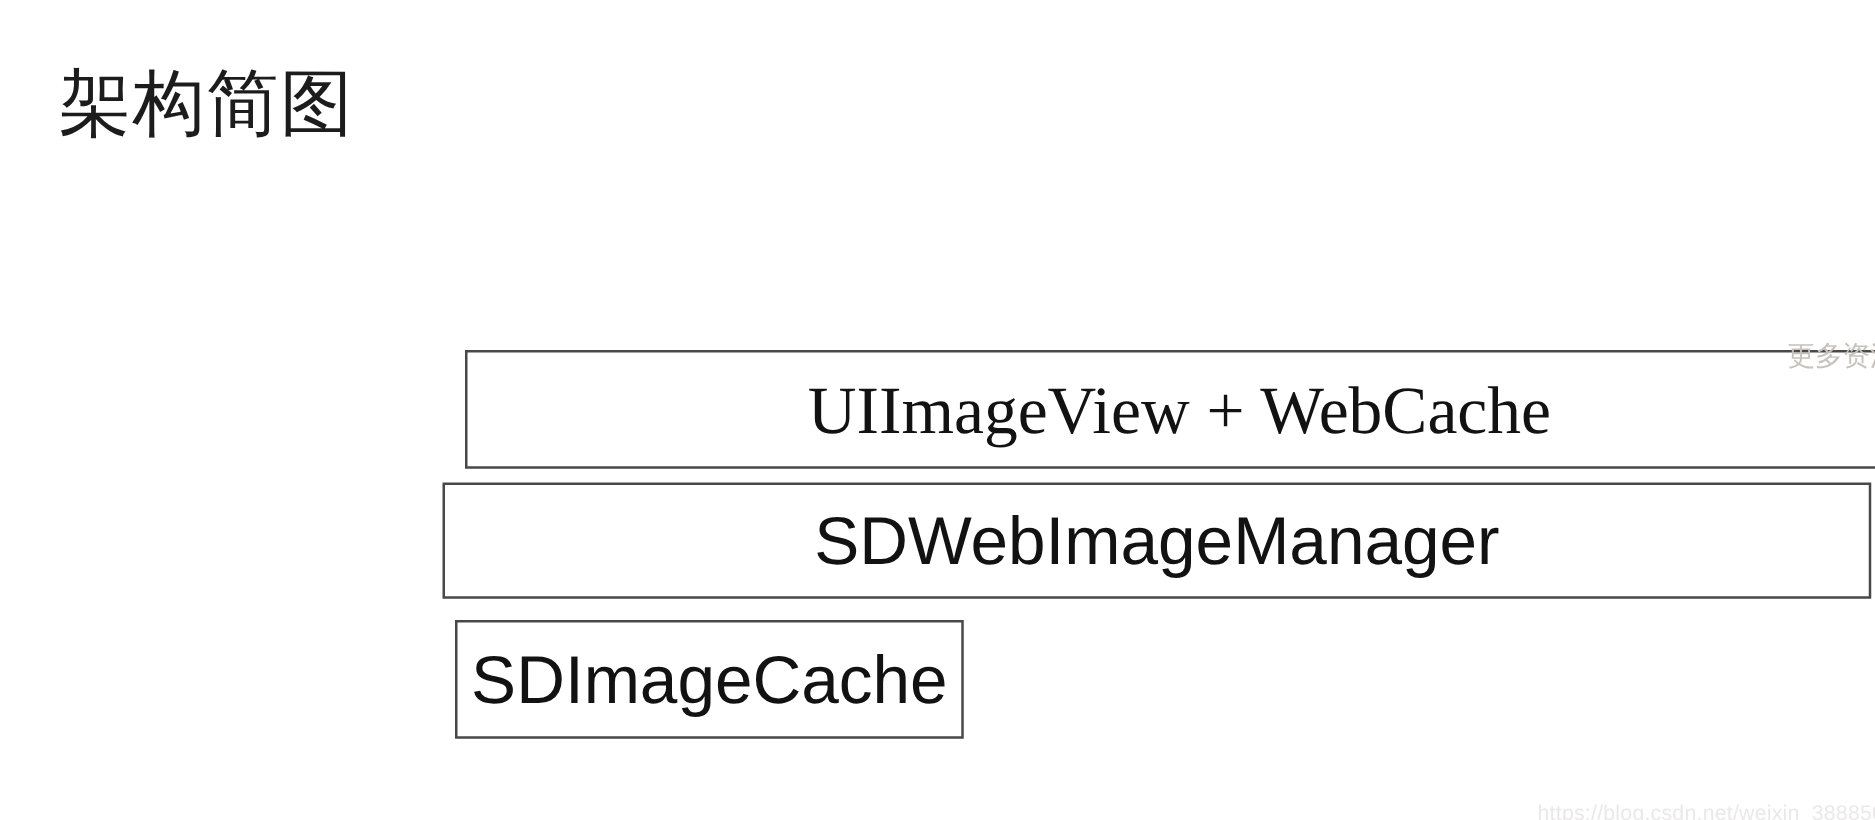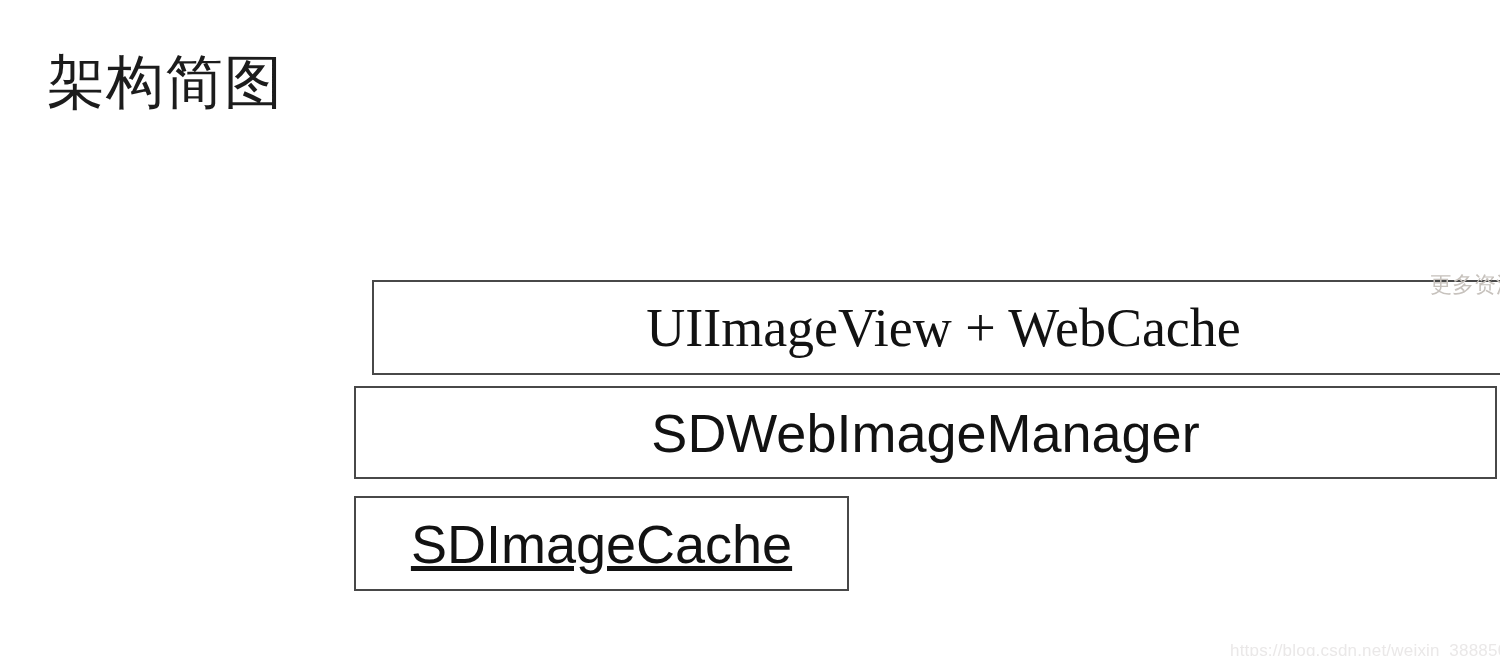--- a/index.html
+++ b/index.html
@@ -33,21 +33,21 @@
     display: flex;
     align-items: center;
     justify-content: center;
     color: #121212;
     font-size: 54px;
     line-height: 1;
     white-space: nowrap;
   }
   .box-l1   { left: 364px; top: 272px; width: 1143px; height: 95px; font-family: Liberation Serif, serif; }
   .box-l2   { left: 346px; top: 378px; width: 1143px; height: 93px; }
-  .box-l3a  { left: 346px; top: 488px; width: 495px;  height: 95px; text-decoration: underline; }
+  .box-l3a  { left: 356px; top: 488px; width: 407px;  height: 95px; }
   .box-l3b  { left: 803px; top: 488px; width: 686px;  height: 95px; }
   .watermark-top {
     position: absolute;
     left: 1418px;
     top: 258px;
     font-size: 22px;
     color: #c7c2bd;
     white-space: nowrap;
   }
   .watermark-bottom {

